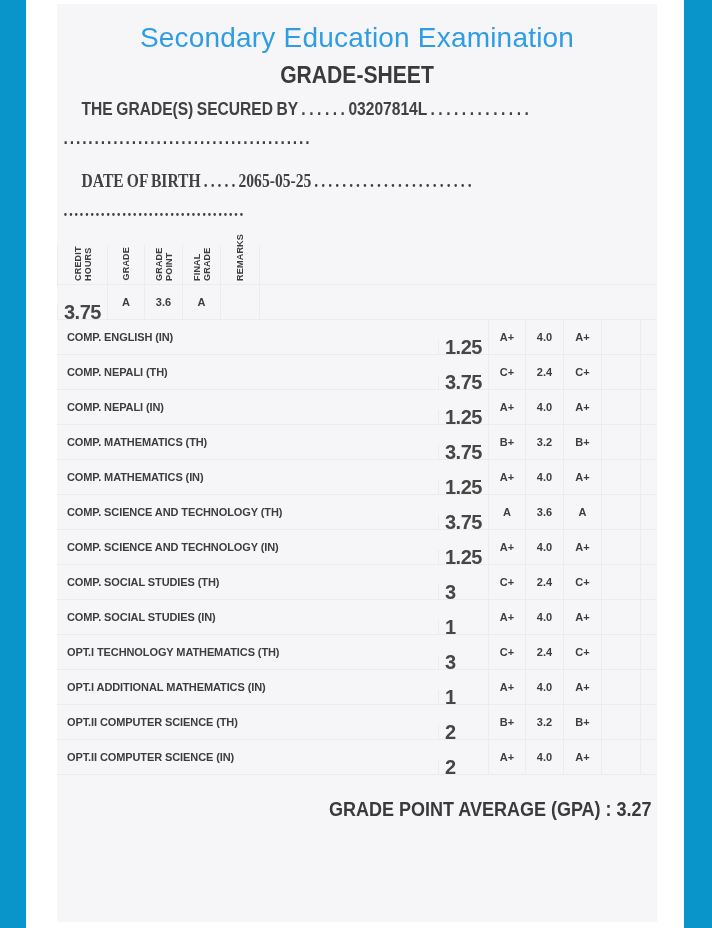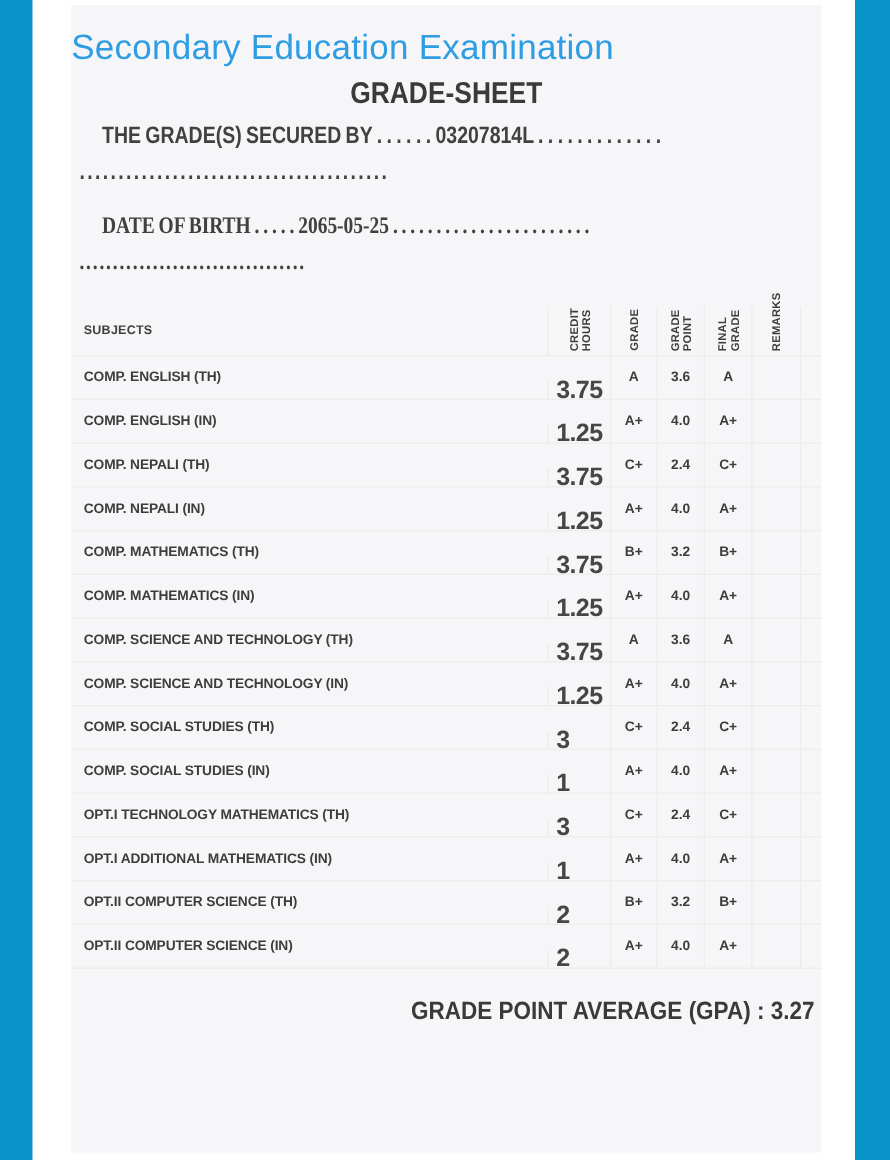--- a/index.html
+++ b/index.html
@@ -19,21 +19,21 @@
     color:var(--text-dark);
   }
   .frame{position:absolute;top:0;bottom:0;background:var(--frame-blue);}
   .frame-left{left:0;width:26px;}
   .frame-right{left:684px;width:28px;}
   .card{
     position:absolute;left:57px;top:4px;width:600px;height:918px;
     background:var(--card-bg);overflow:hidden;
   }
   .title{
-    margin-top:16px;line-height:36px;
+    margin-top:16px;line-height:36px;text-align:center;
     font-size:28px;color:var(--title-blue);letter-spacing:.2px;
   }
   .subtitle{
     margin-top:4px;line-height:30px;text-align:center;
     font-size:24px;font-weight:bold;color:var(--heading-dark);
     transform:scaleX(.88);
   }
   .stmt{font-size:19px;font-weight:bold;color:var(--text-dark);}
   .stmt .line{
     line-height:29px;white-space:nowrap;word-spacing:-1px;
@@ -92,41 +92,39 @@
   </div>
 
   <div class="stmt s2">
     <div class="line indent1">DATE OF BIRTH . . . . . 2065-05-25 . . . . . . . . . . . . . . . . . . . . . . .</div>
     <div class="line indent2 dots">. . . . . . . . . . . . . . . . . . . . . . . . . . . . . . . . . .</div>
   </div>
 
 
   <div class="gtable">
     <div class="thead">
-      <div class="hc subj">SUBJECTS</div>
       <div class="hc hcell colw-credit">
         <div class="rot two">CREDIT HOURS</div>
       </div>
       <div class="hc hcell colw-grade">
         <div class="rot">GRADE</div>
       </div>
       <div class="hc hcell colw-point">
         <div class="rot two">GRADE POINT</div>
       </div>
       <div class="hc hcell colw-final">
         <div class="rot two">FINAL GRADE</div>
       </div>
       <div class="hc hcell colw-remarks">
         <div class="rot">REMARKS</div>
       </div>
     </div>
 
     <div id="tbody">
       <div class="trow">
-        <div class="tc subj">COMP. ENGLISH (TH)</div>
         <div class="tc credit colw-credit">3.75</div>
         <div class="tc colw-grade">A</div>
         <div class="tc colw-point">3.6</div>
         <div class="tc colw-final">A</div>
         <div class="tc colw-remarks"></div>
       </div>
 
       <div class="trow">
         <div class="tc subj">COMP. ENGLISH (IN)</div>
         <div class="tc credit colw-credit">1.25</div>

